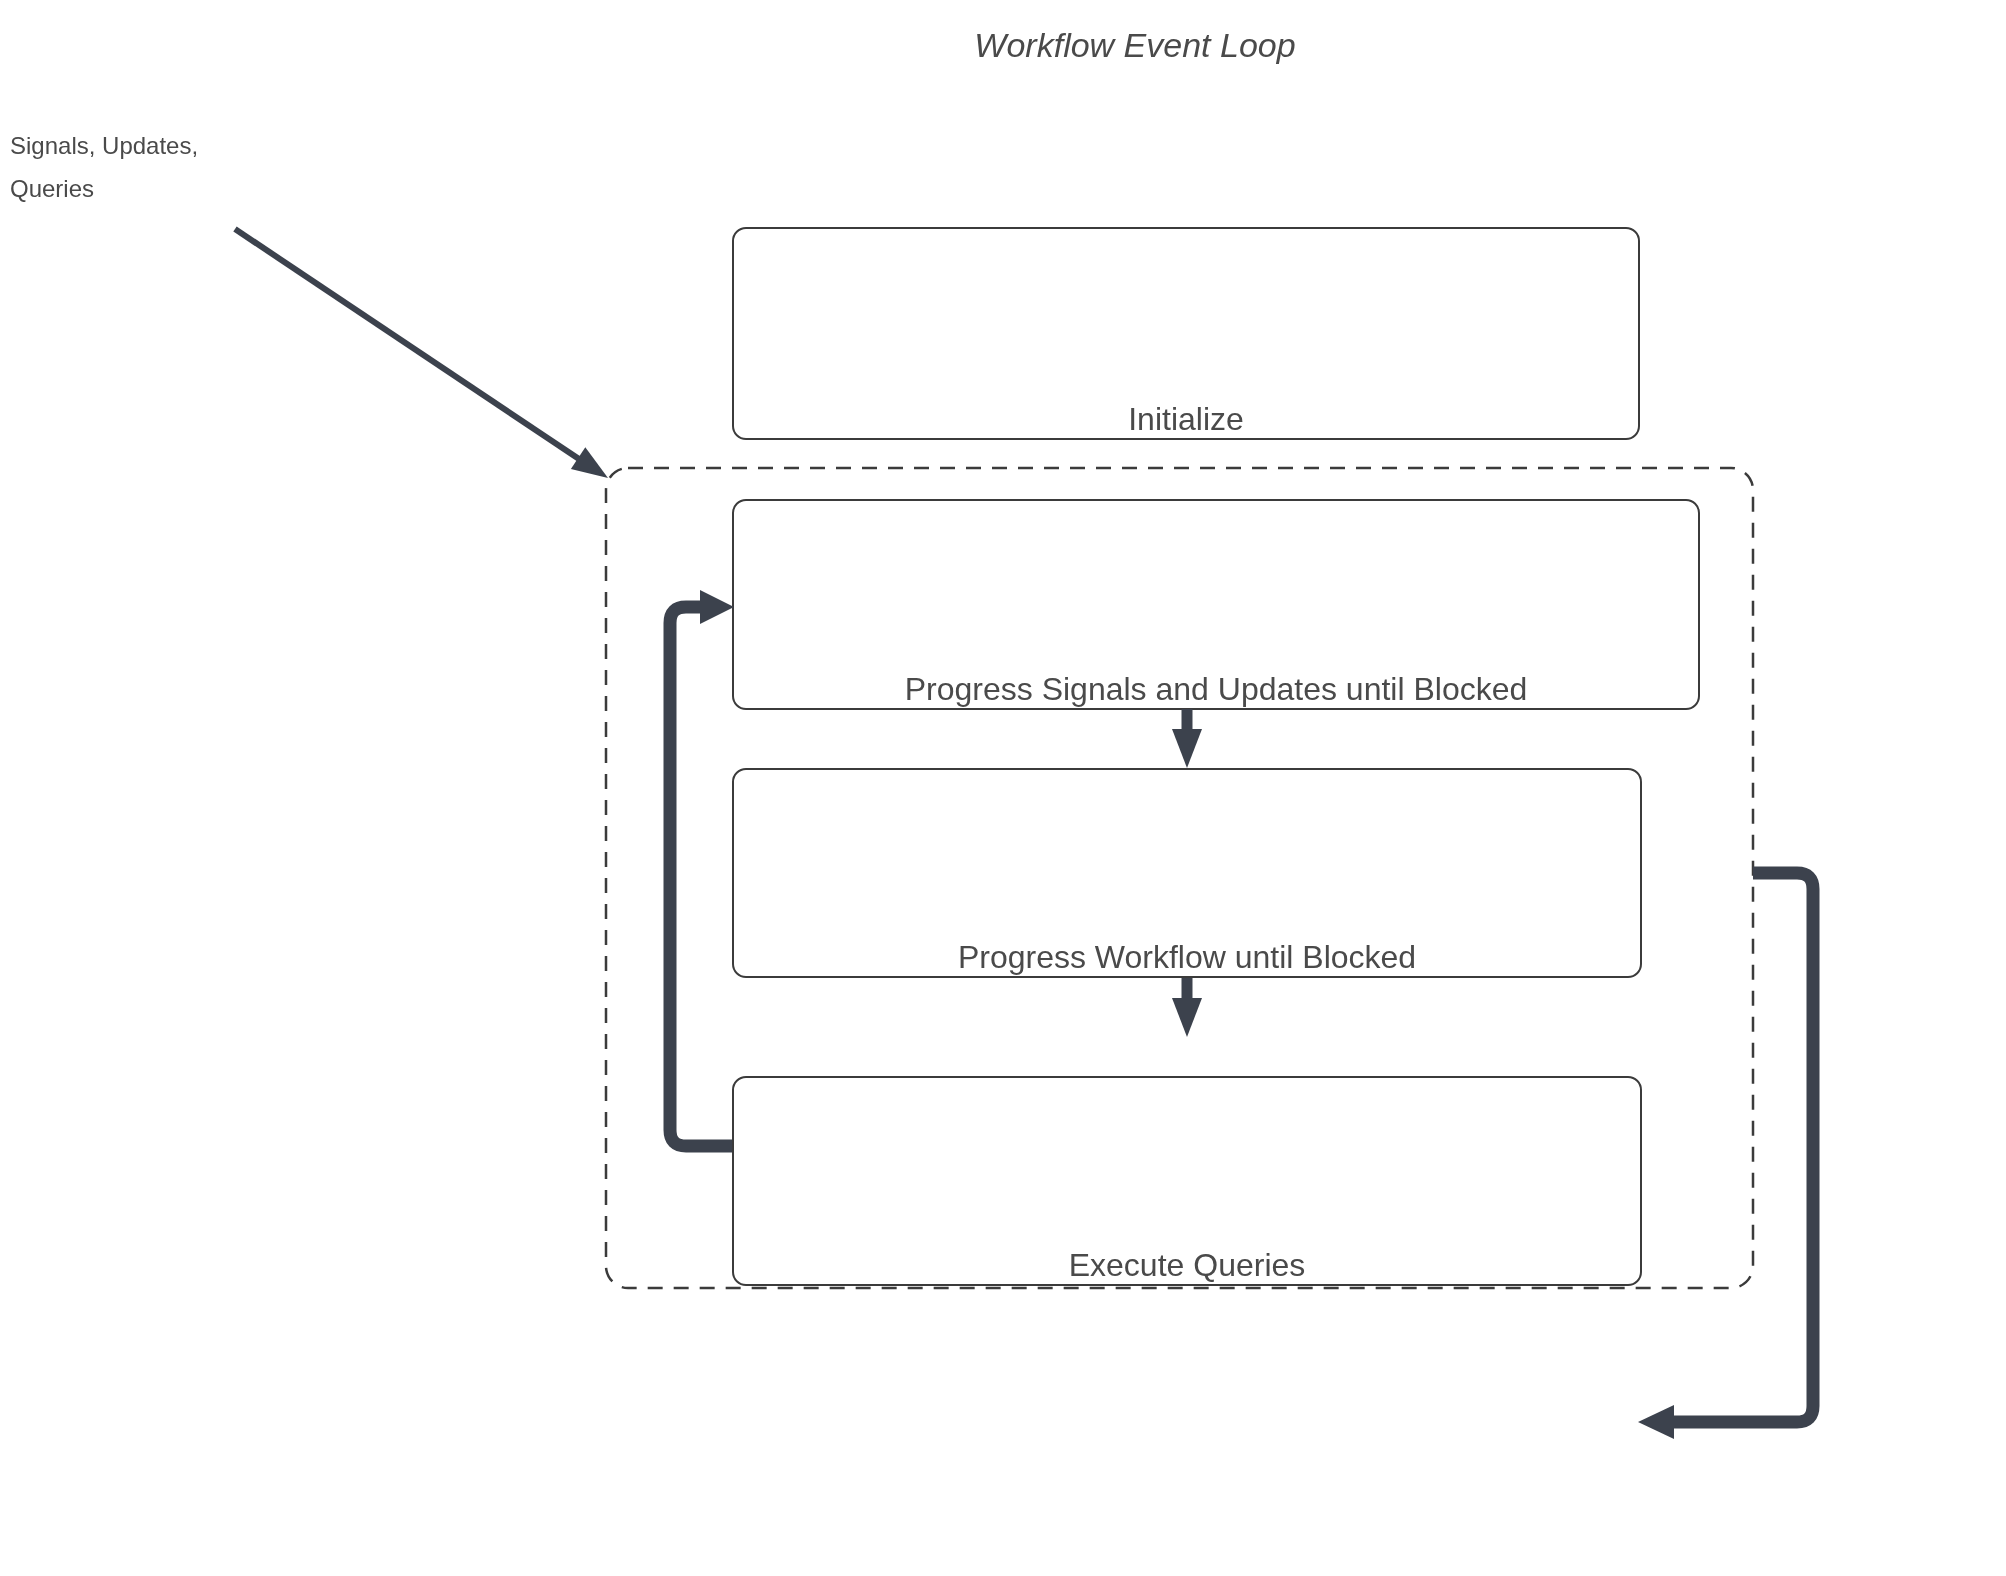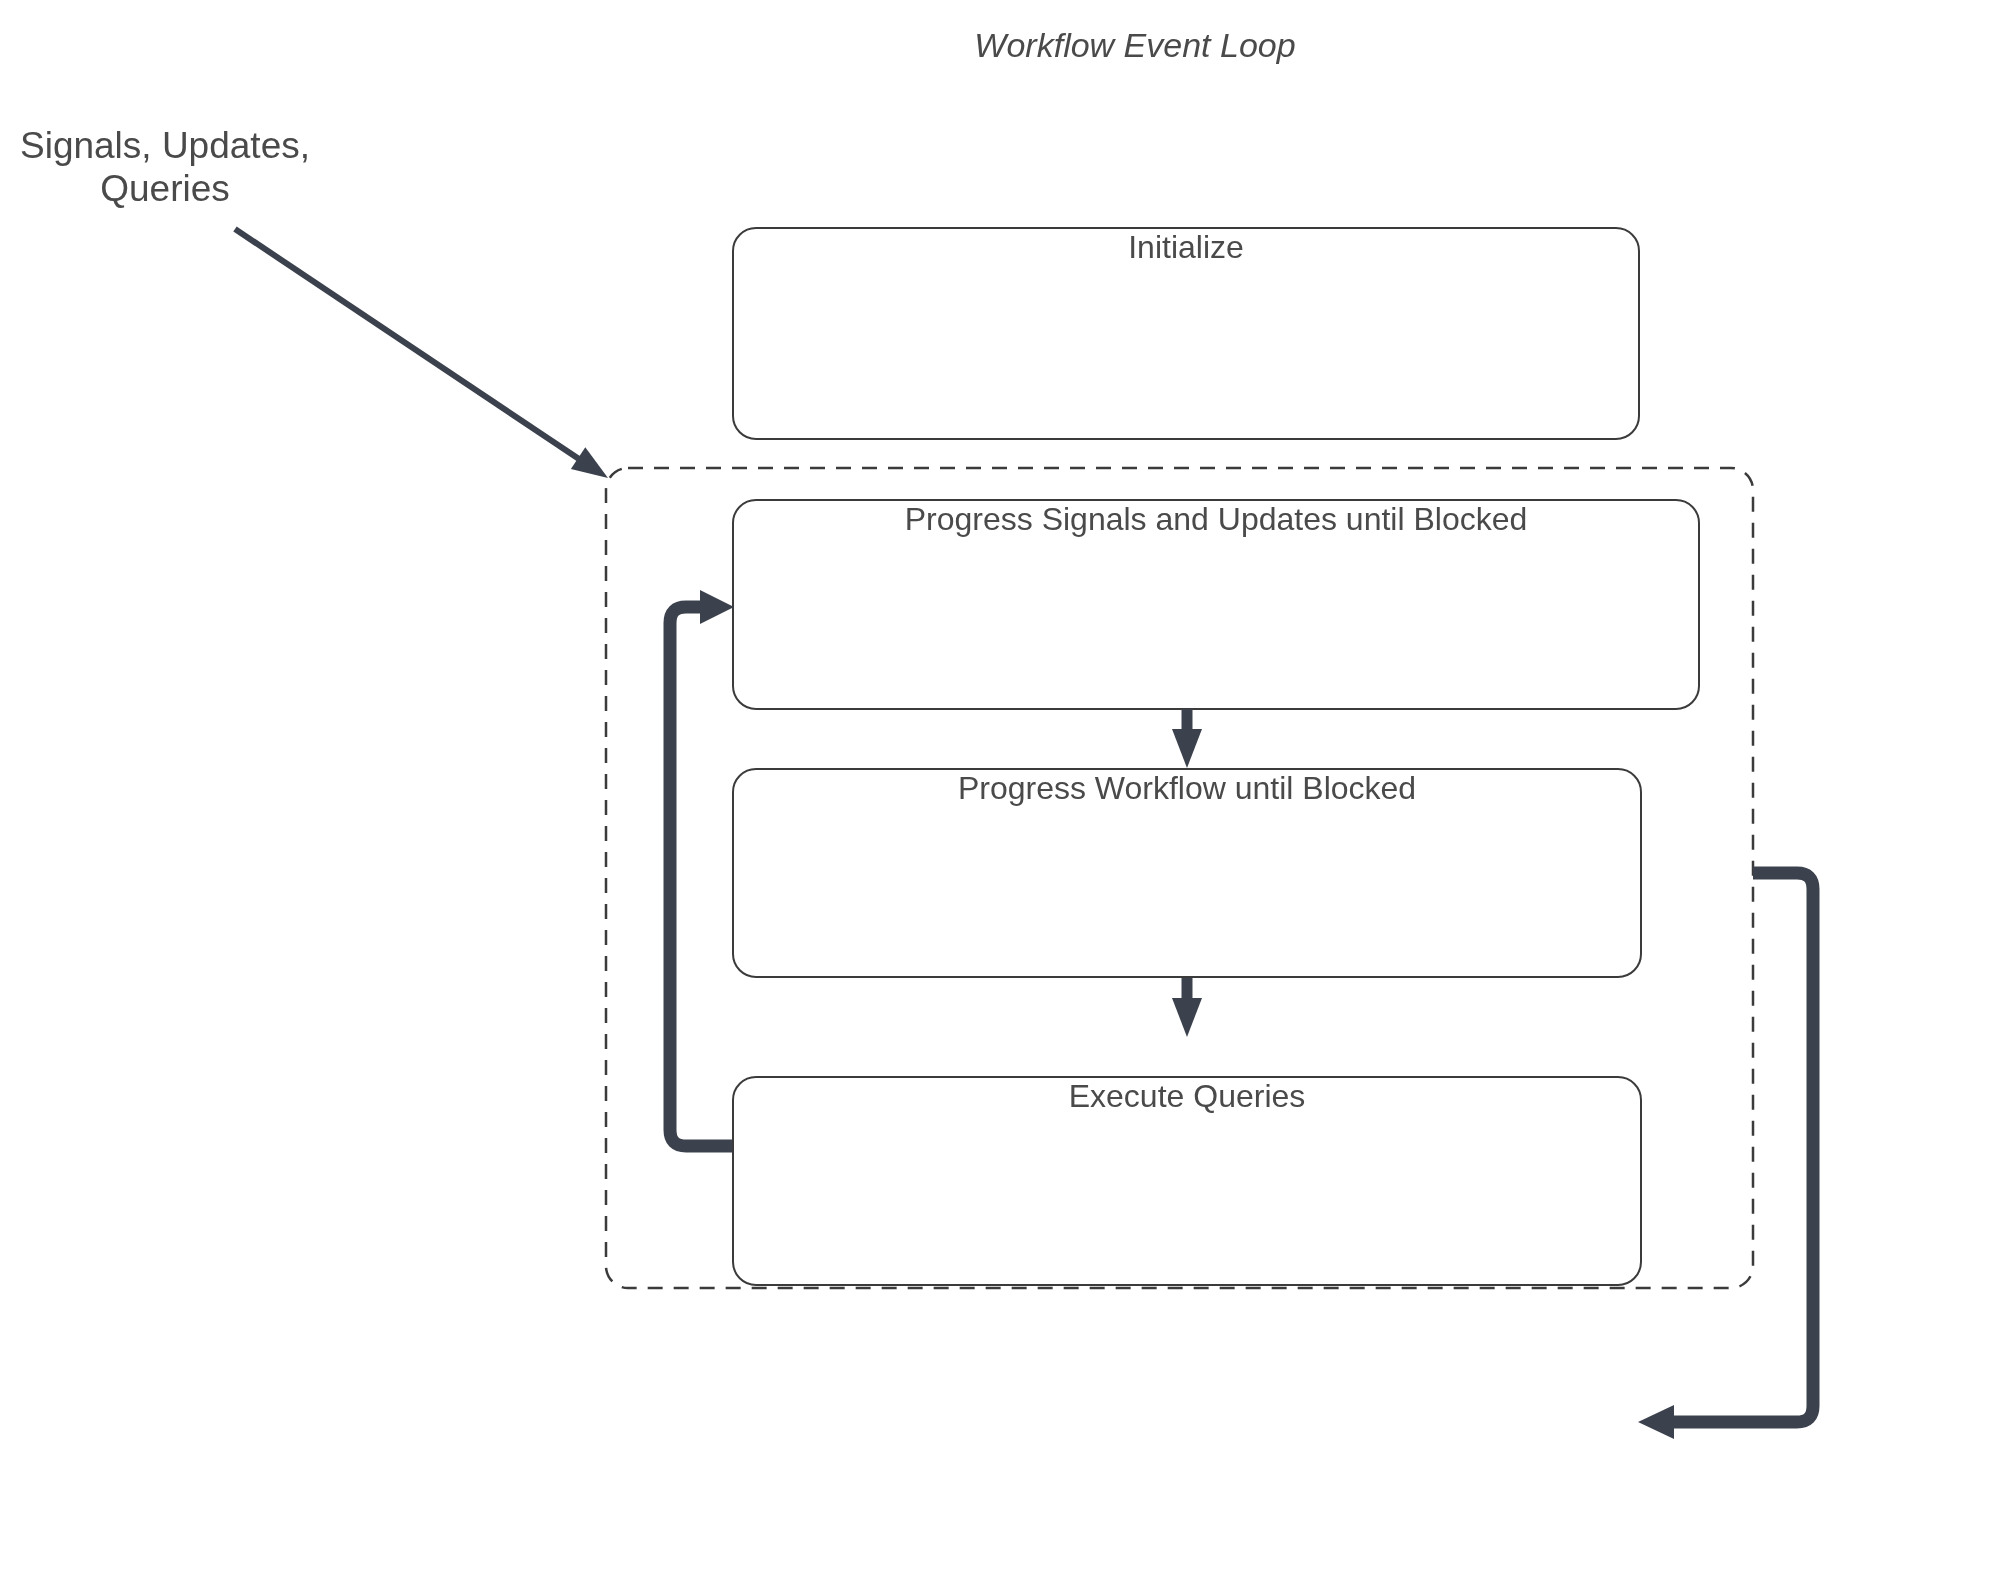--- a/index.html
+++ b/index.html
@@ -28,33 +28,33 @@
     font-size: 34px;
     font-style: italic;
     color: var(--text, #4a4a4a);
     white-space: nowrap;
   }
   .annotation {
     position: absolute;
     left: 10px;
     top: 124px;
     width: 310px;
-    text-align: center;
-    font-size: 37px;
+    text-align: left;
+    font-size: 24px;
     line-height: 43px;
     color: var(--text, #4a4a4a);
     white-space: pre-line;
   }
   .node {
     position: absolute;
     background: var(--background, #ffffff);
     border: 2.5px solid var(--border, #3b3b3b);
-    border-radius: 24px;
+    border-radius: 14px;
     display: flex;
-    align-items: flex-start;
+    align-items: flex-end;
     justify-content: center;
     box-sizing: border-box;
     z-index: 1;
   }
   .node .label {
     font-size: 32px;
     color: var(--text, #4a4a4a);
     text-align: center;
     padding: 0 20px;
   }

